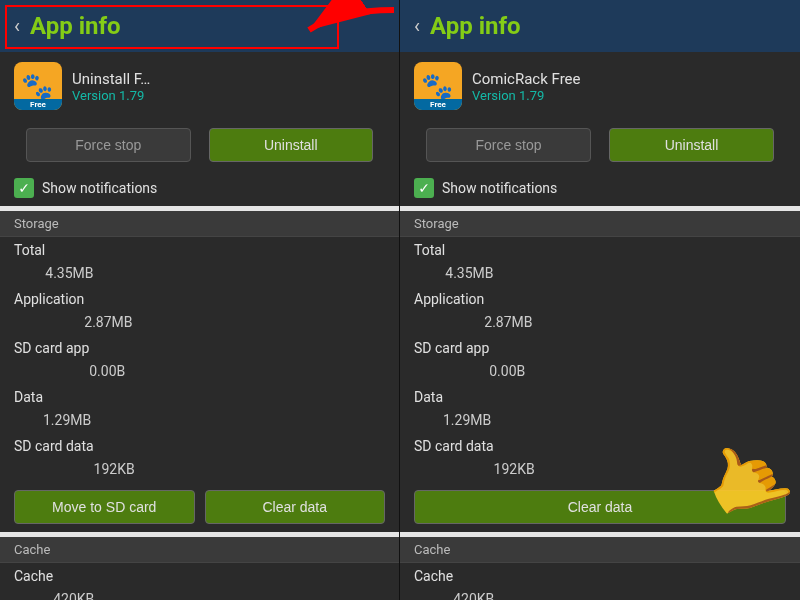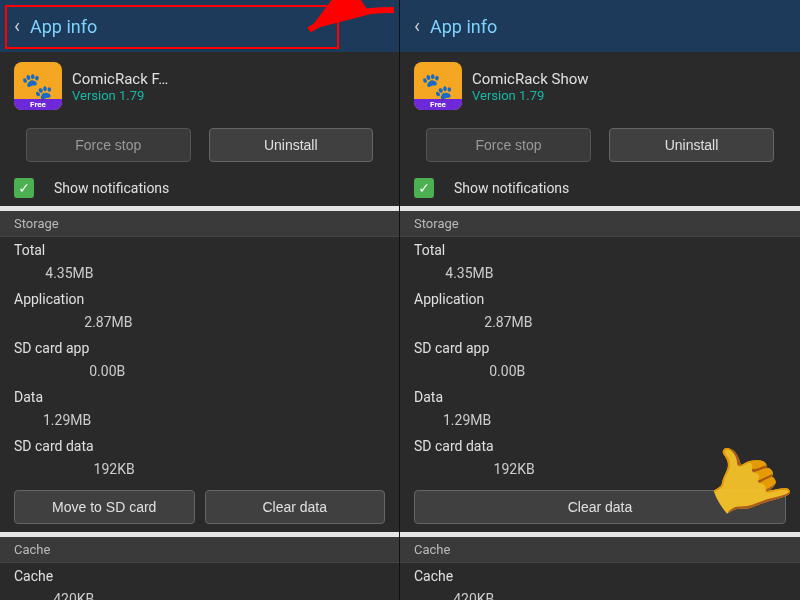--- a/index.html
+++ b/index.html
@@ -30,23 +30,23 @@
       align-items: center;
       padding: 10px 14px;
       min-height: 52px;
     }
     .back-icon {
       color: #ccc;
       font-size: 20px;
       margin-right: 10px;
     }
     .header-title {
-      color: #7dd3fc;
-      font-size: 18px;
-      font-weight: 400;
+      color: #84cc16;
+      font-size: 24px;
+      font-weight: 700;
     }
     
     .header-highlight {
       border: 2px solid red;
       position: absolute;
       top: 5px;
       left: 5px;
       right: 60px;
       height: 44px;
       pointer-events: none;
@@ -71,21 +71,21 @@
       margin-right: 10px;
       flex-shrink: 0;
       position: relative;
       overflow: hidden;
     }
     .app-icon-label {
       position: absolute;
       bottom: 0;
       left: 0;
       right: 0;
-      background: #6d28d9;
+      background: #0369a1;
       color: white;
       font-size: 8px;
       text-align: center;
       font-weight: bold;
       padding: 1px 0;
     }
     .app-details {
       flex: 1;
     }
     .app-name {
@@ -112,21 +112,21 @@
       border: 1px solid #555;
       font-size: 14px;
       cursor: pointer;
       text-align: center;
     }
     .btn-force-stop {
       background: #3a3a3a;
       color: #999;
     }
     .btn-uninstall {
-      background: #404040;
+      background: #4d7c0f;
       color: #e0e0e0;
       border-color: #666;
     }
     
     .notif-row {
       display: flex;
       align-items: center;
       padding: 8px 14px;
       gap: 8px;
     }
@@ -138,21 +138,20 @@
       display: flex;
       align-items: center;
       justify-content: center;
       color: white;
       font-size: 14px;
       flex-shrink: 0;
     }
     .notif-label {
       font-size: 14px;
       color: #e0e0e0;
-      margin-left: 12px;
     }
     
     .section-header {
       background: #3a3a3a;
       padding: 5px 14px;
       font-size: 13px;
       color: #bbb;
       border-top: 5px solid #e5e5e5;
       border-bottom: 1px solid #444;
     }
@@ -227,21 +226,21 @@
     <span class="back-icon">‹</span>
     <span class="header-title">App info</span>
   </div>
 
   <div class="app-info-row">
     <div class="app-icon">
       <span>🐾</span>
       <span class="app-icon-label">Free</span>
     </div>
     <div class="app-details">
-      <div class="app-name">ComicRack F…</div>
+      <div class="app-name">Uninstall F…</div>
       <div class="app-version">Version 1.79</div>
     </div>
   </div>
 
   <div class="buttons-row">
     <button class="btn btn-force-stop">Force stop</button>
     <button class="btn btn-uninstall">Uninstall</button>
   </div>
 
   <div class="notif-row">
@@ -299,21 +298,21 @@
     <span class="back-icon">‹</span>
     <span class="header-title">App info</span>
   </div>
 
   <div class="app-info-row">
     <div class="app-icon">
       <span>🐾</span>
       <span class="app-icon-label">Free</span>
     </div>
     <div class="app-details">
-      <div class="app-name">ComicRack Show</div>
+      <div class="app-name">ComicRack Free</div>
       <div class="app-version">Version 1.79</div>
     </div>
   </div>
 
   <div class="buttons-row">
     <button class="btn btn-force-stop">Force stop</button>
     <button class="btn btn-uninstall">Uninstall</button>
   </div>
 
   <div class="notif-row">

